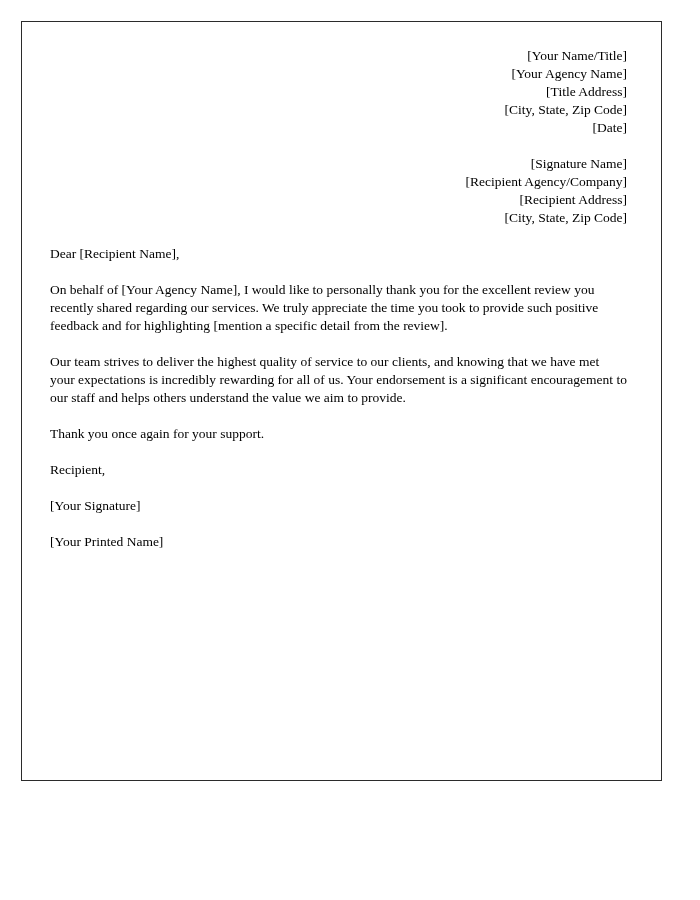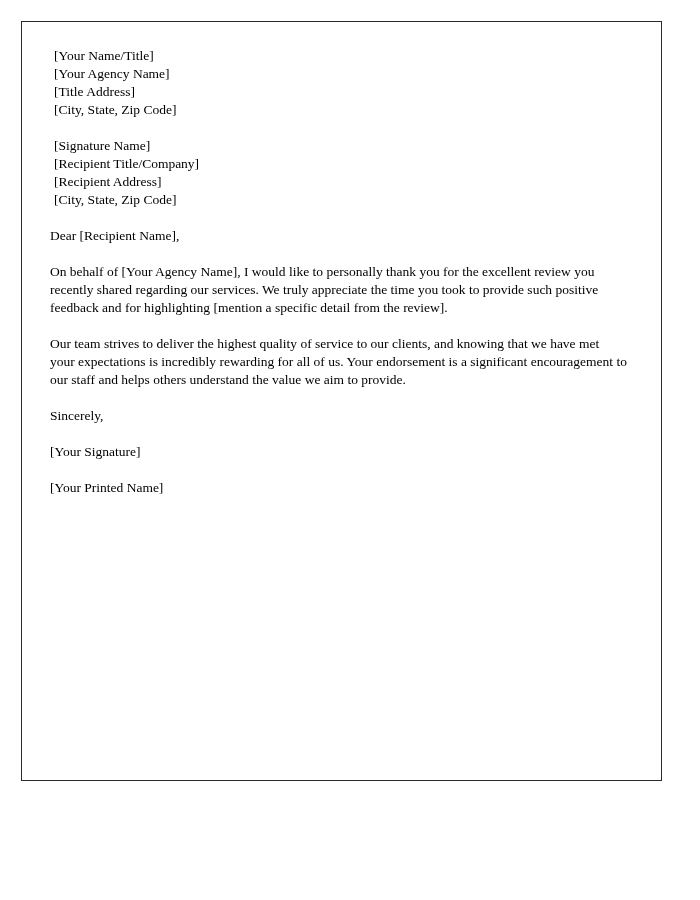--- a/index.html
+++ b/index.html
@@ -25,53 +25,55 @@
     background: #ffffff;
     padding: 25px 32px 0 28px;
     overflow: hidden;
   }
   .letter-content {
     width: 577px;
     color: #000000;
     font-size: 13.5px;
     line-height: 18px;
   }
-  .block { margin: 0 0 18px 4px; }
+  .block { margin: 0 0 18px 16px; text-align: right; }
   .block div { white-space: nowrap; }
   .letter-content p { margin: 0 0 18px 0; font-family: Liberation Serif, serif; }
 </style>
 </head>
 <body>
 
 <div class="page">
   <div class="letter-box">
     <div class="letter-content">
 
       <div class="block">
           <div>[Your Name/Title]</div>
           <div>[Your Agency Name]</div>
           <div>[Title Address]</div>
           <div>[City, State, Zip Code]</div>
+          <div>[Date]</div>
         </div>
 
       <div class="block">
           <div>[Signature Name]</div>
-          <div>[Recipient Title/Company]</div>
+          <div>[Recipient Agency/Company]</div>
           <div>[Recipient Address]</div>
           <div>[City, State, Zip Code]</div>
         </div>
 
       <p>Dear [Recipient Name],</p>
 
       <div>
           <p>On behalf of [Your Agency Name], I would like to personally thank you for the excellent review you recently shared regarding our services. We truly appreciate the time you took to provide such positive feedback and for highlighting [mention a specific detail from the review].</p>
           <p>Our team strives to deliver the highest quality of service to our clients, and knowing that we have met your expectations is incredibly rewarding for all of us. Your endorsement is a significant encouragement to our staff and helps others understand the value we aim to provide.</p>
+          <p>Thank you once again for your support.</p>
         </div>
 
-      <p>Sincerely,</p>
+      <p>Recipient,</p>
 
       <p>[Your Signature]</p>
 
       <p>[Your Printed Name]</p>
 
     </div>
   </div>
 </div>
 
 </body></html>

